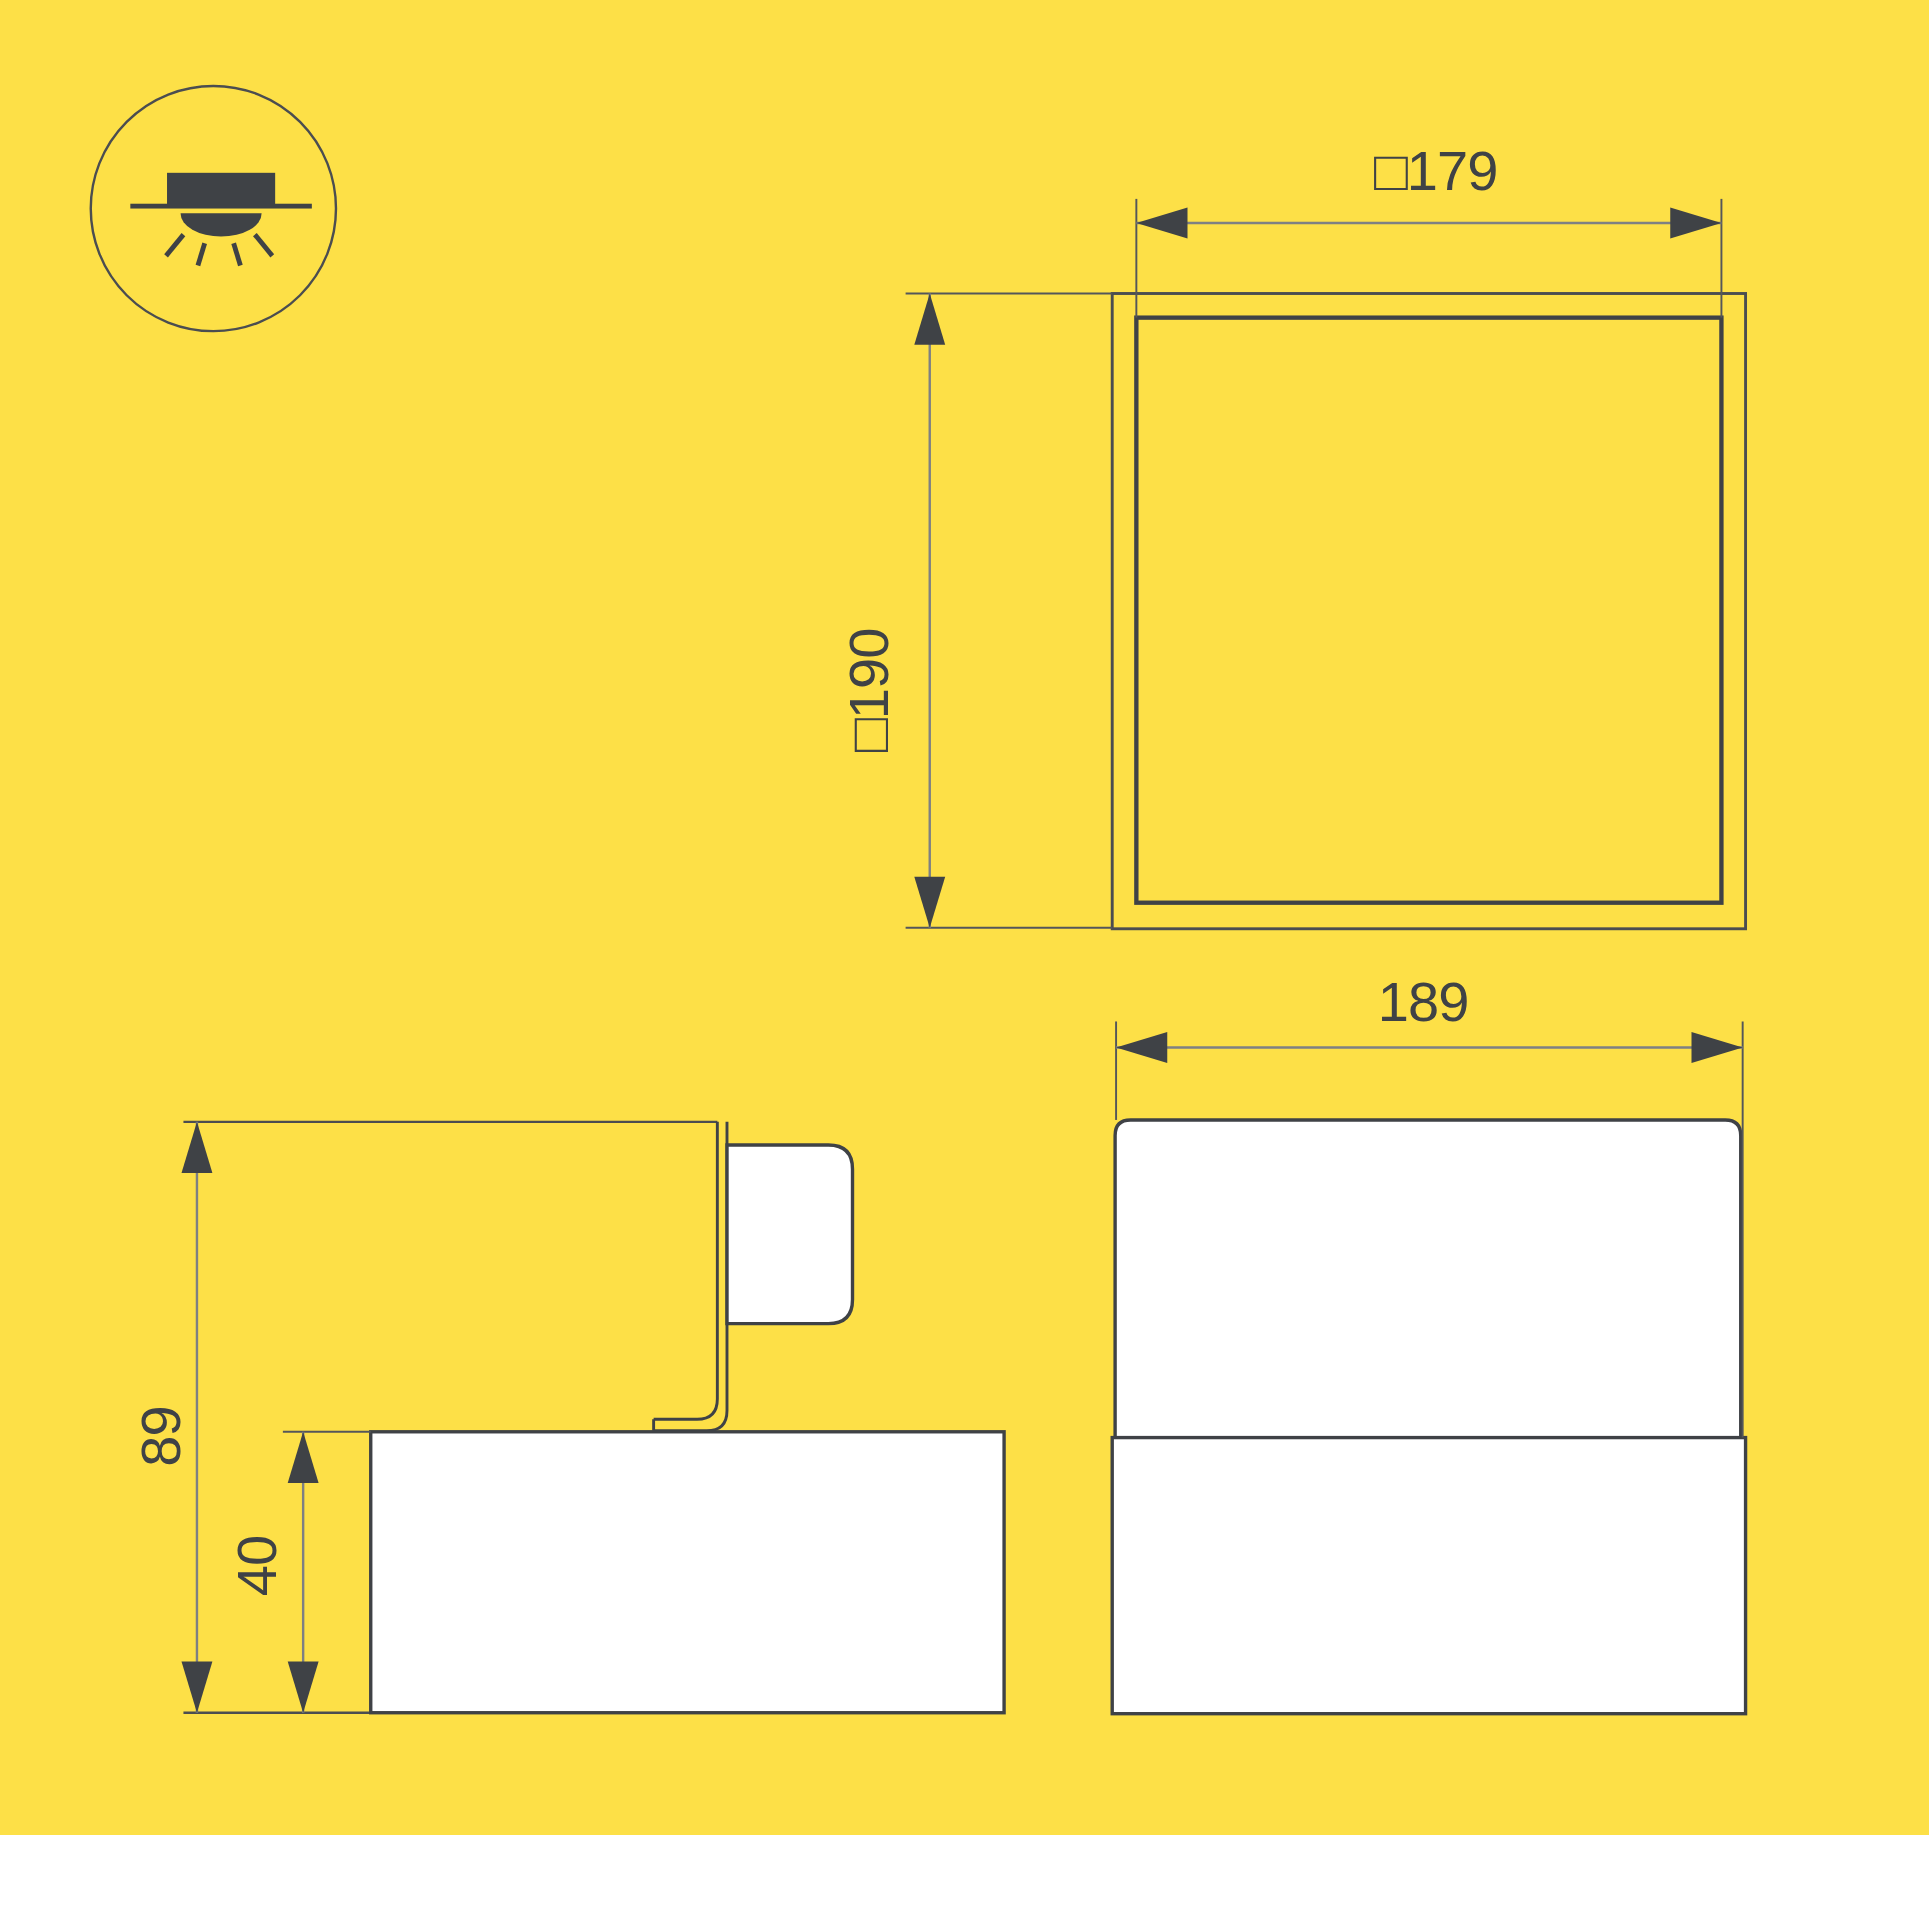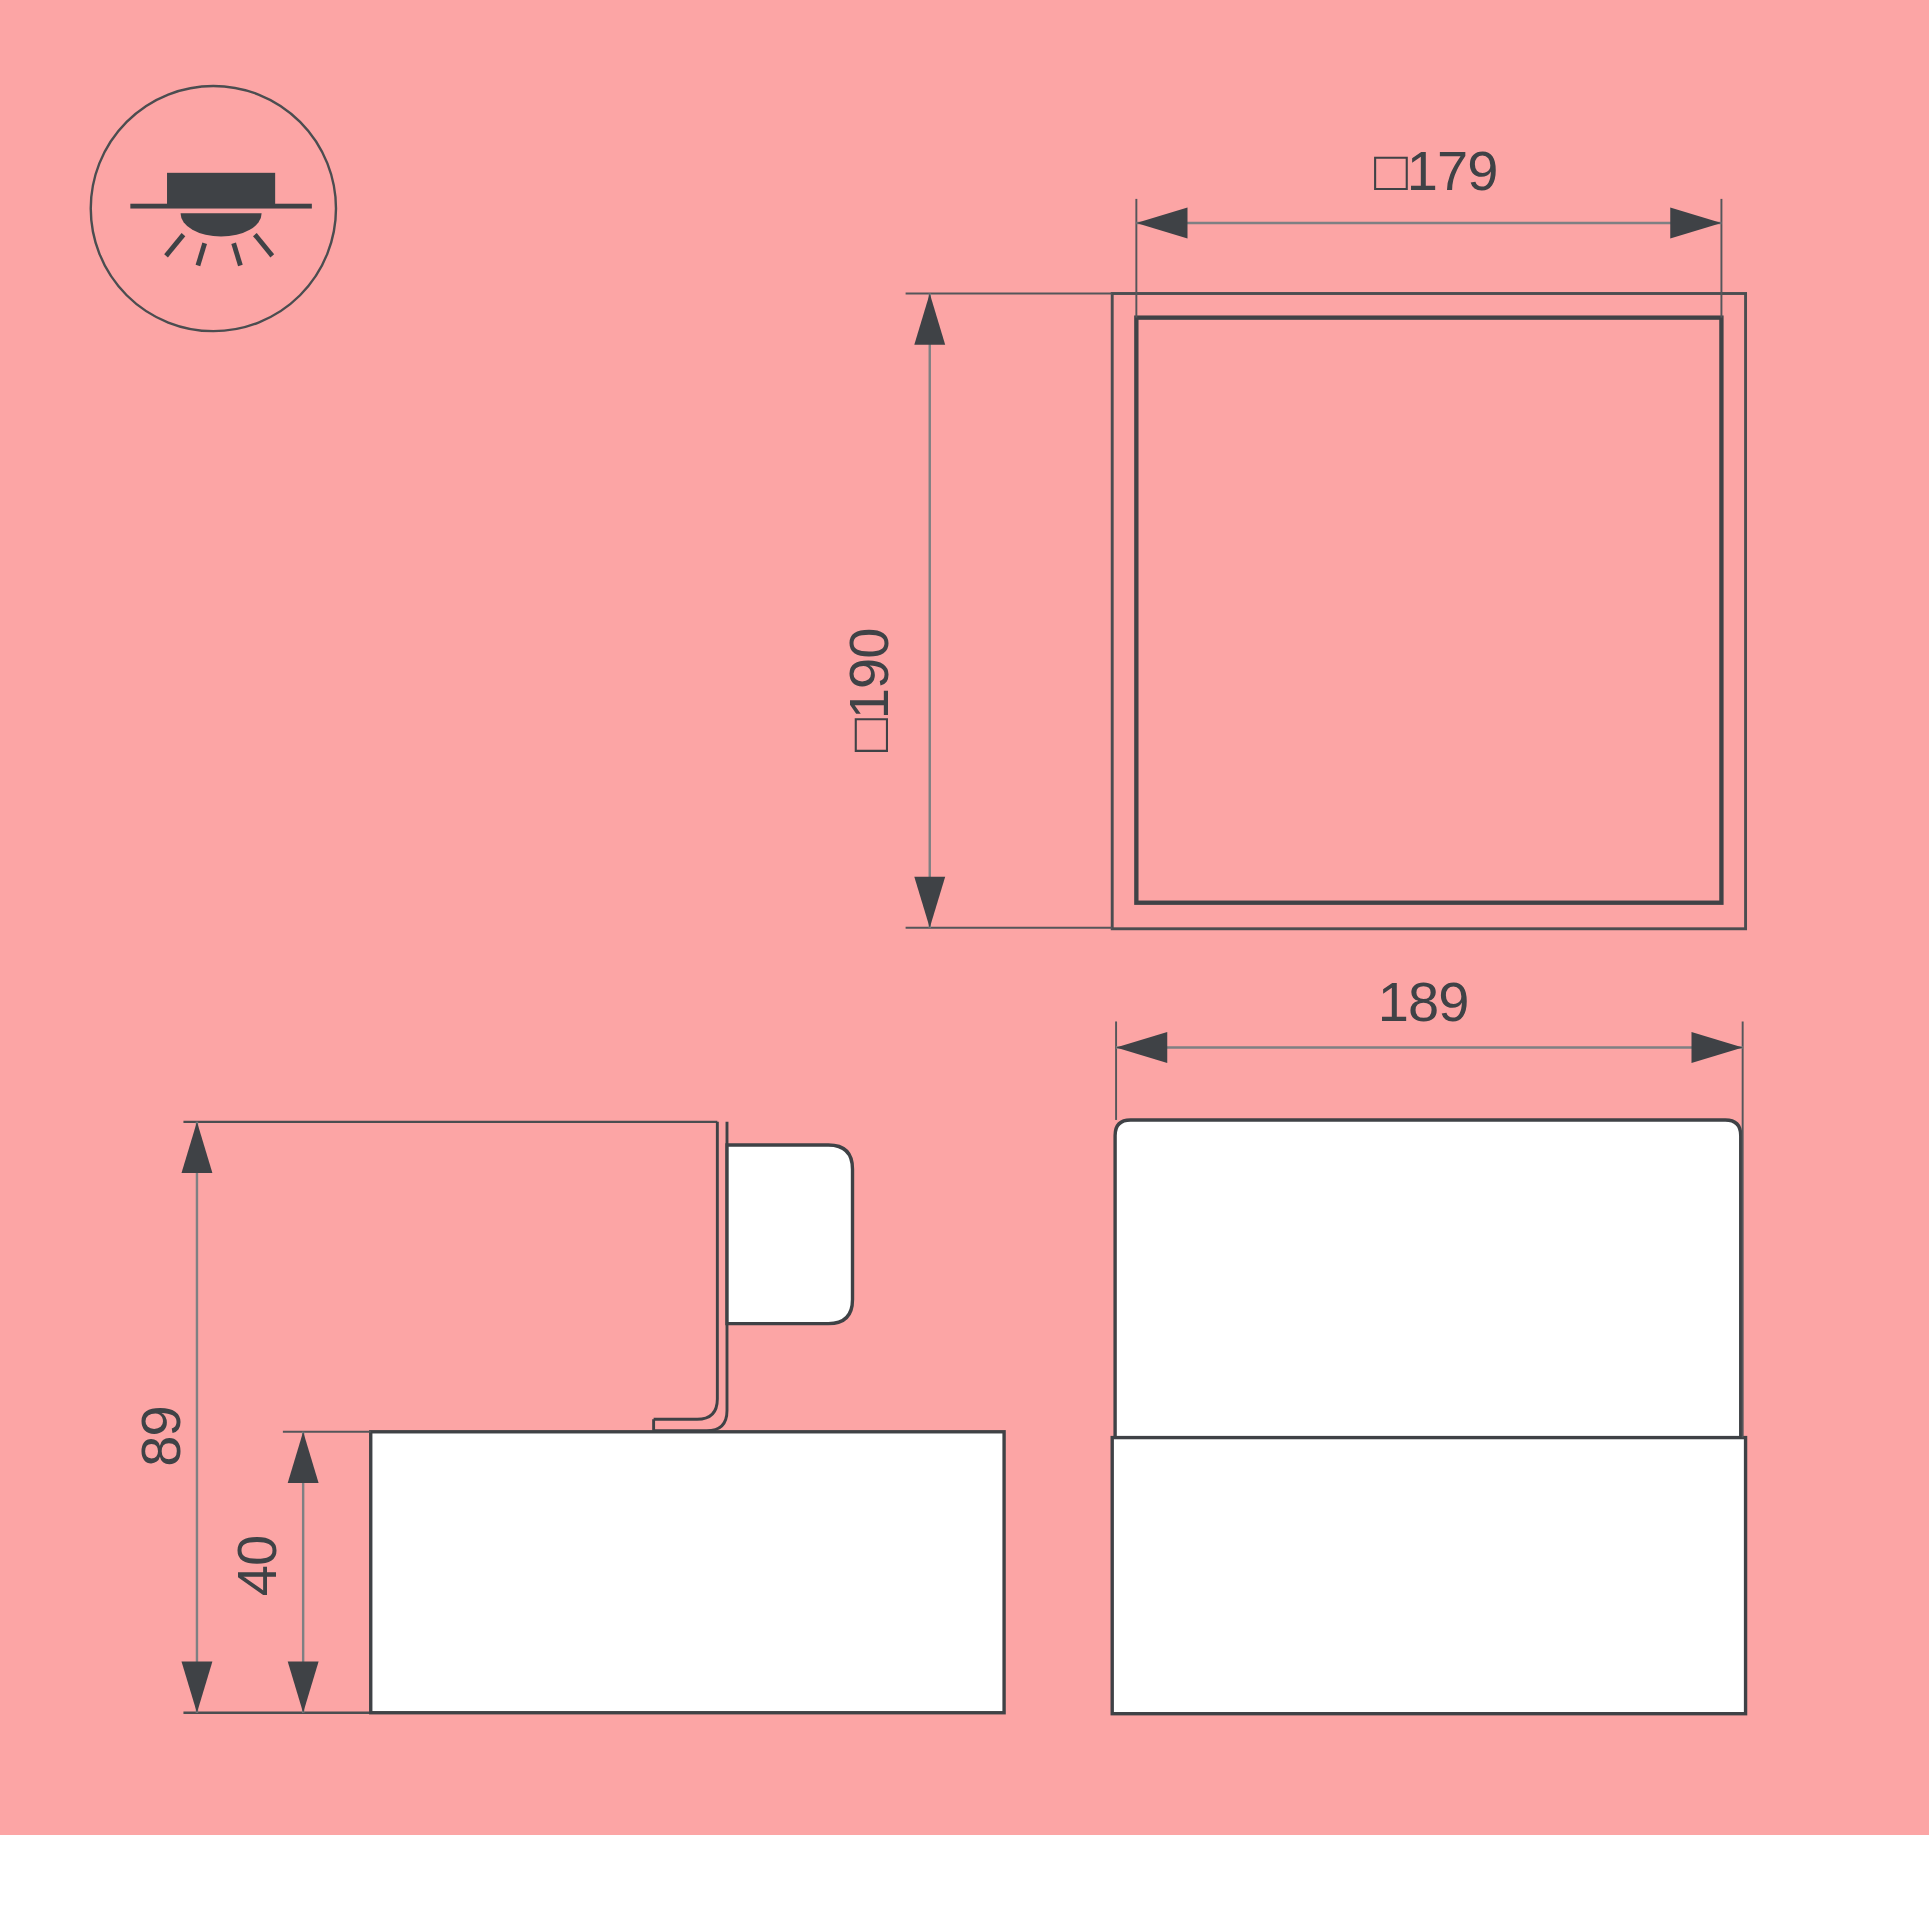--- a/index.html
+++ b/index.html
@@ -1,19 +1,19 @@
 <!DOCTYPE html>
 <html><head>
 <meta charset="utf-8">
 <style>
   html,body{margin:0;padding:0;background:#ffffff;}
   .canvas{
     position:relative;
     width:1929px;height:1835px;
-    background:#fca5a5;
+    background:#fde047;
     font-family:"Liberation Sans","DejaVu Sans",sans-serif;
     overflow:hidden;
   }
   svg.drawing{position:absolute;left:0;top:0;width:1929px;height:1929px;display:block;}
   text.dim-label{
     font-family:"Liberation Sans","DejaVu Sans",sans-serif;
     font-size:58px;
     letter-spacing:-1px;
     fill:#3f4246;
   }

